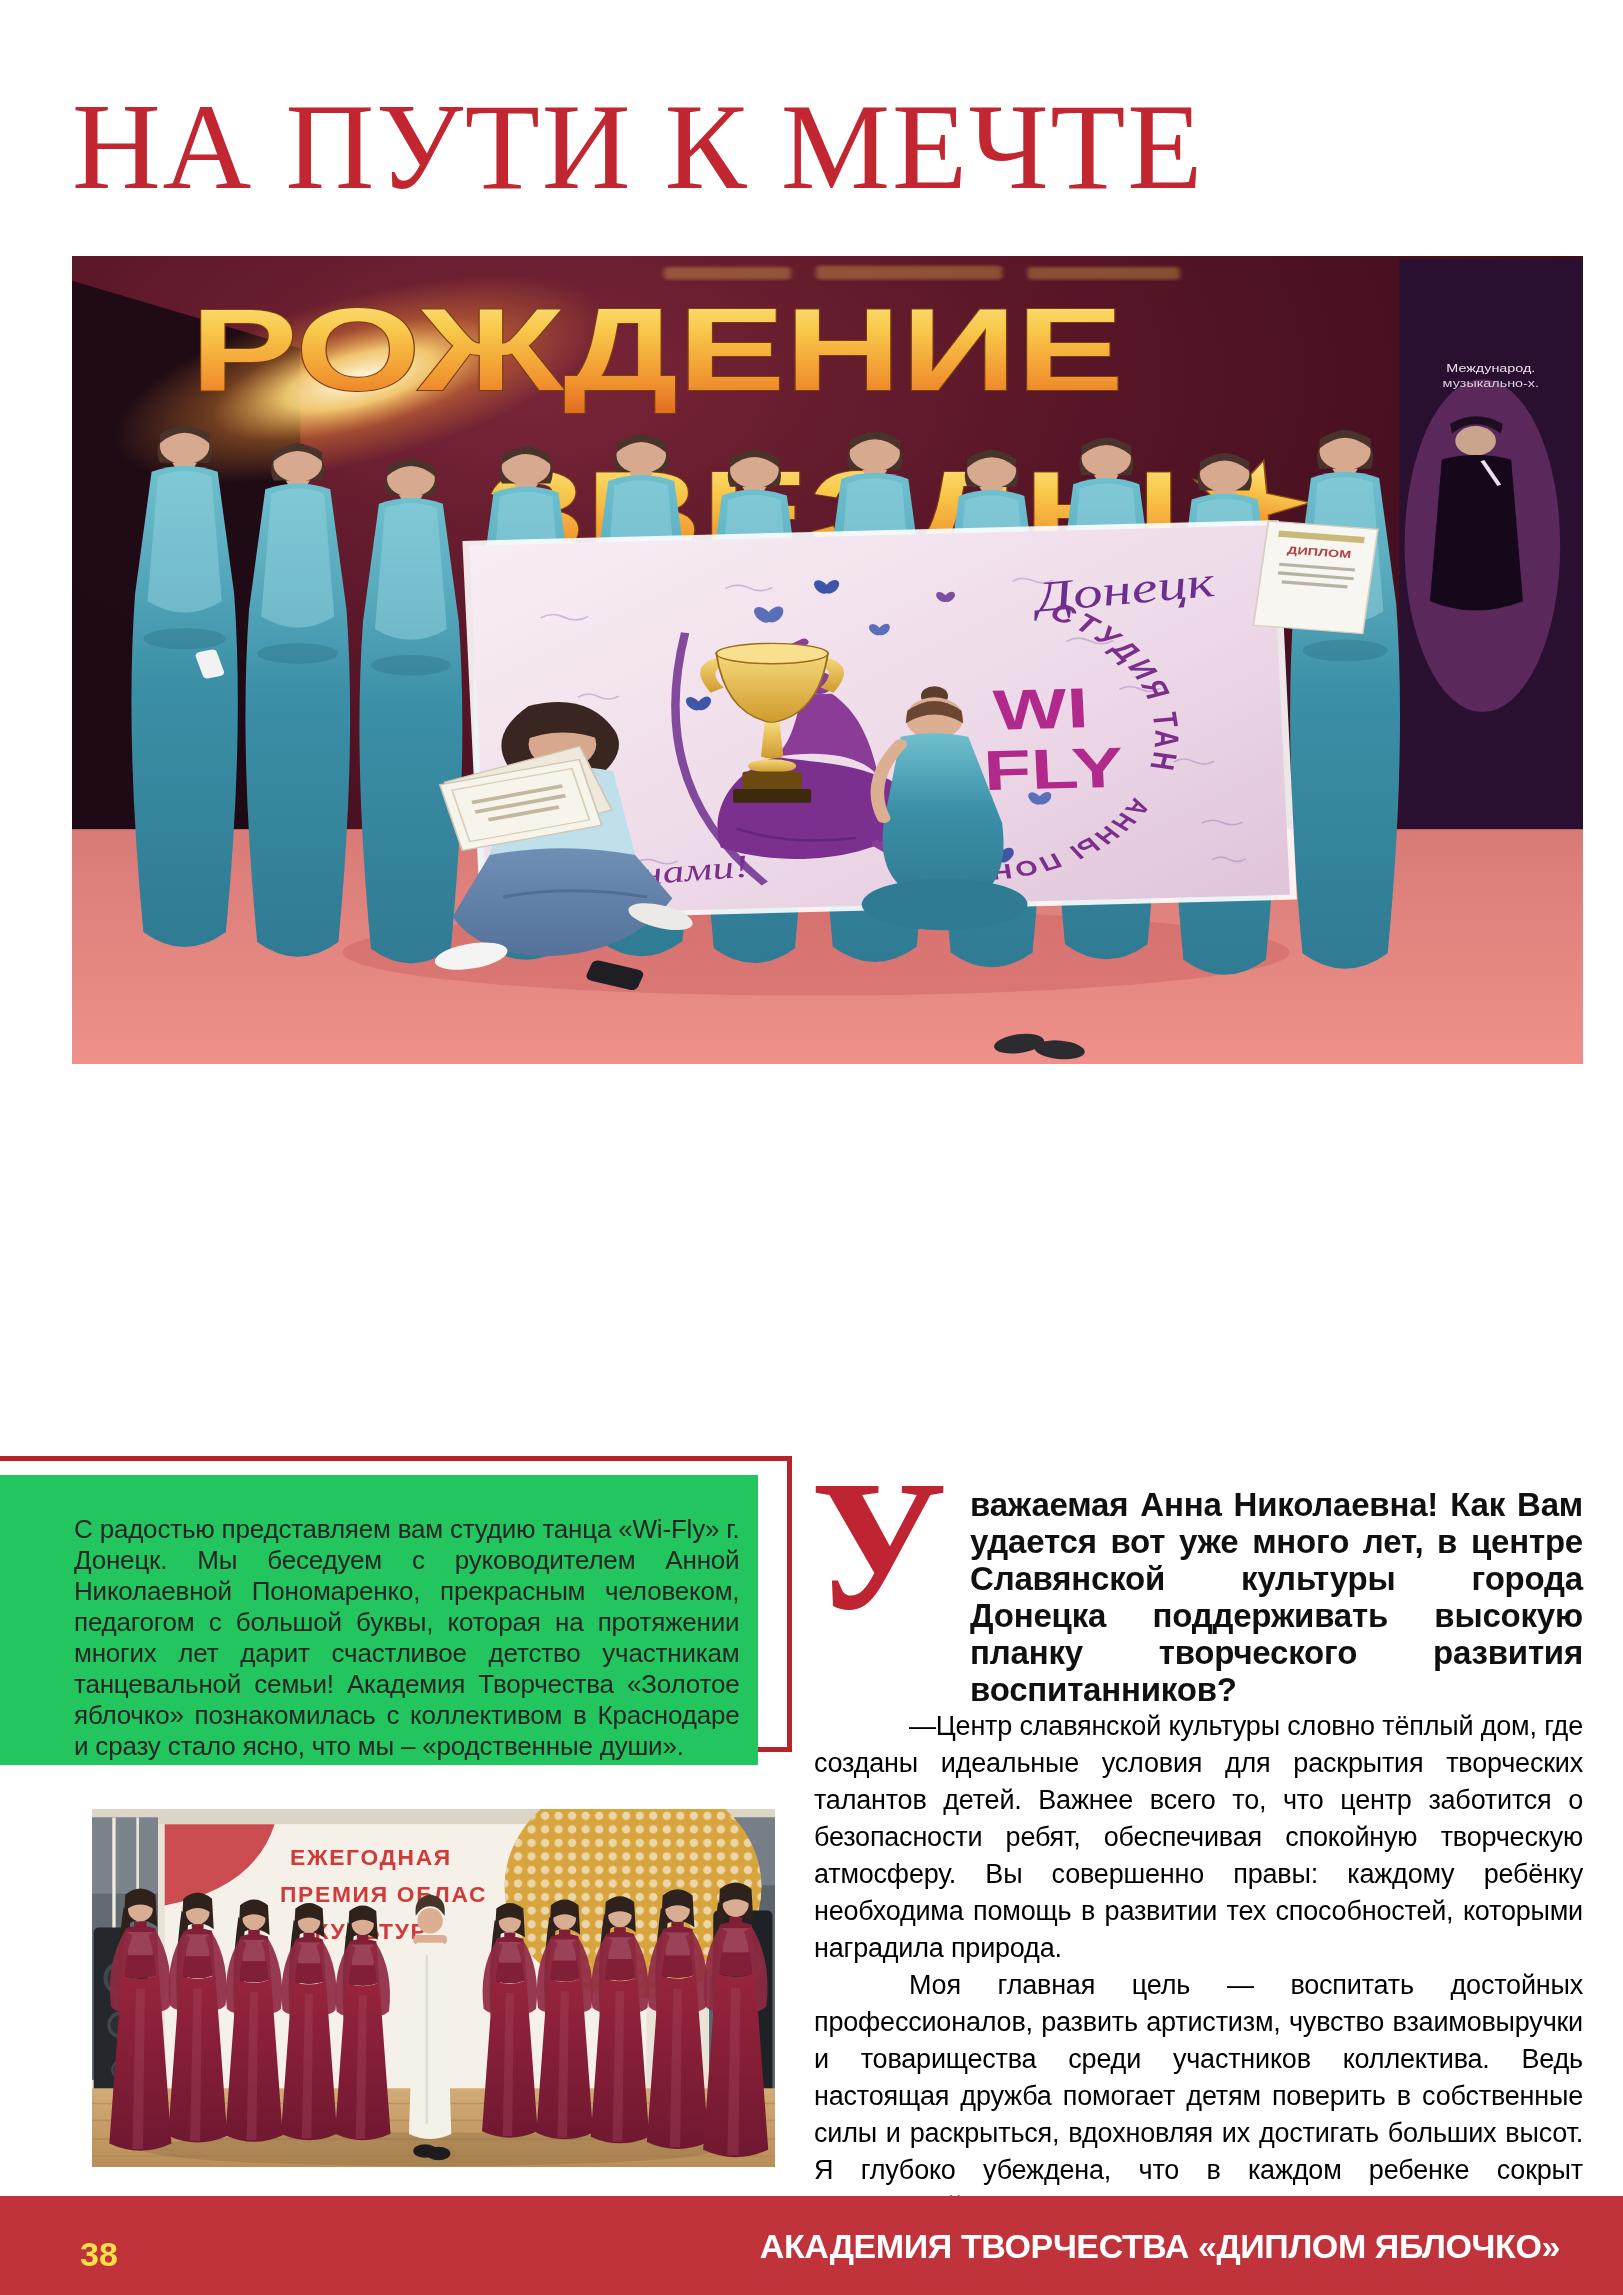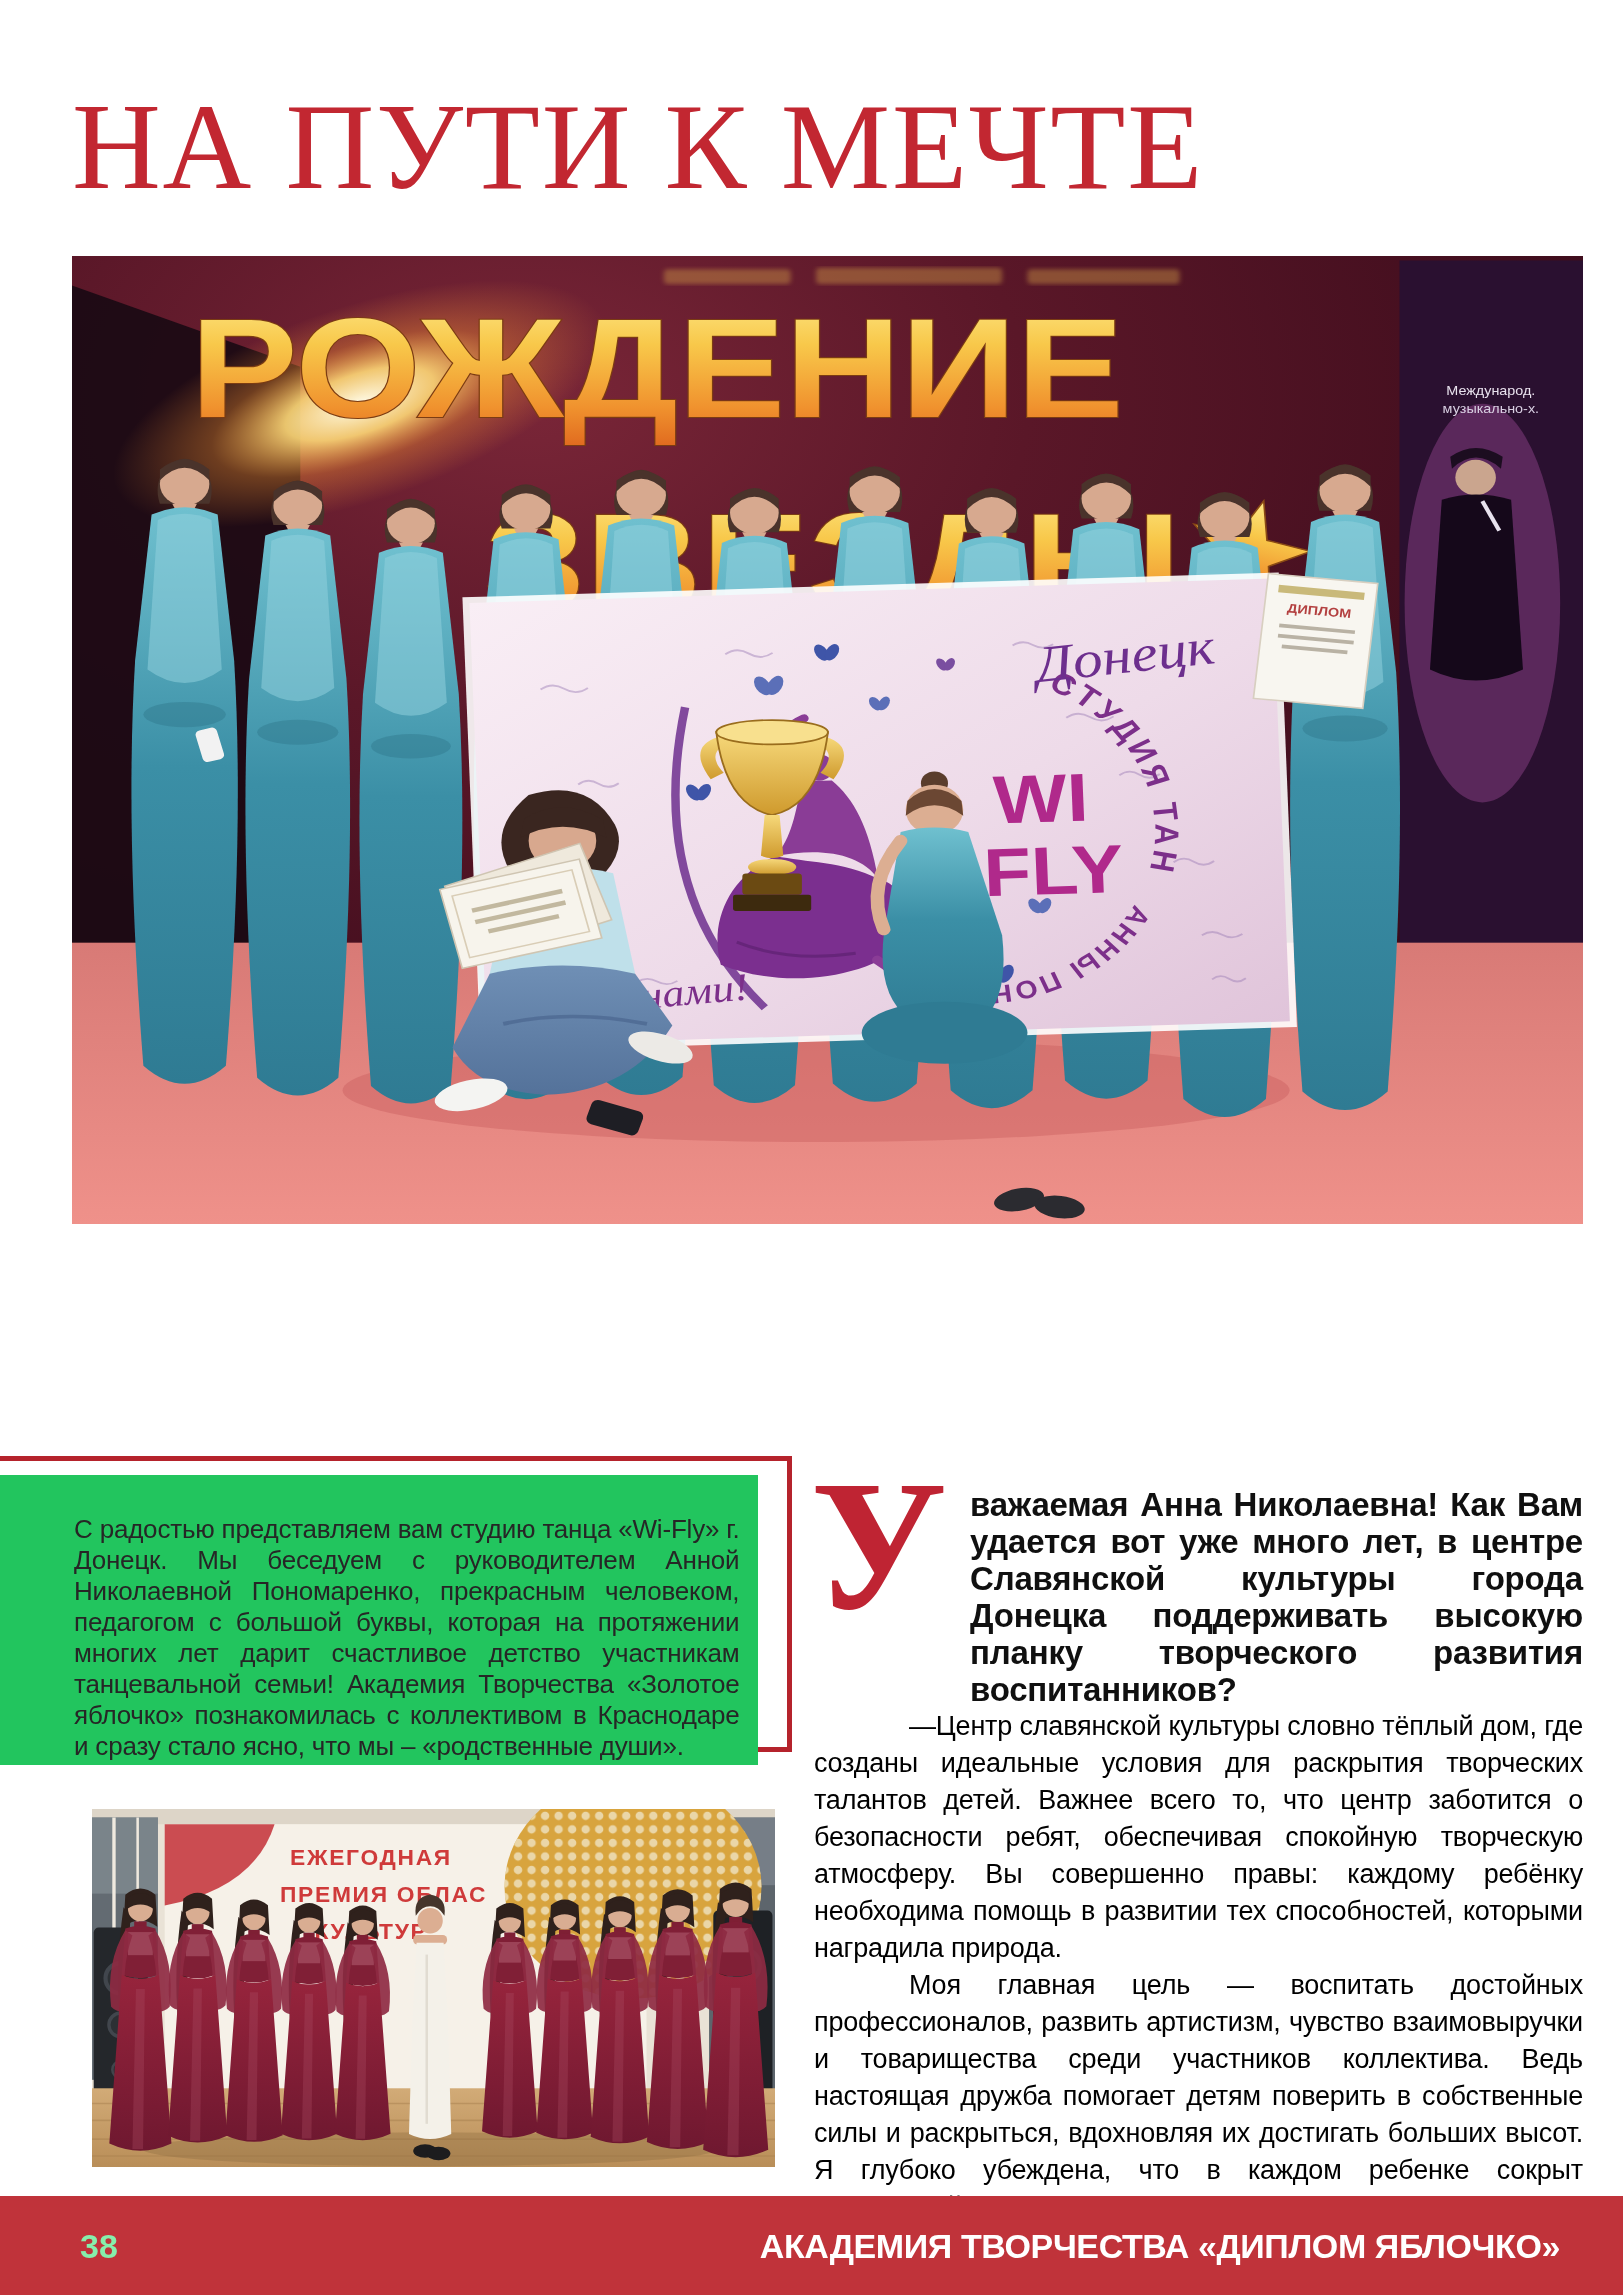--- a/index.html
+++ b/index.html
@@ -8,21 +8,21 @@
 
   
   #page-title{
     position:absolute;left:72px;top:85px;margin:0;
     font-family:"Liberation Serif",serif;font-weight:normal;
     font-size:123px;line-height:1;letter-spacing:1.7px;white-space:nowrap;
     color:#c22731;
   }
 
   
-  .main-photo{position:absolute;left:72px;top:256px;width:1511px;height:968px;overflow:hidden;background:#42101f;}
+  .main-photo{position:absolute;left:72px;top:256px;width:1511px;height:808px;overflow:hidden;background:#42101f;}
   .main-photo svg{display:block;width:100%;height:100%;}
 
   .photo-caption{
     position:absolute;left:761px;top:1382px;width:822px;
     text-align:right;font-style:italic;font-size:25px;line-height:30px;color:#141414;
   }
 
   
   .red-frame{
     position:absolute;left:-25px;top:1456px;width:817px;height:296px;
@@ -54,22 +54,22 @@
     text-align:justify;color:#101010;letter-spacing:-0.2px;
   }
   .answer{
     margin:0;font-size:27px;line-height:37px;text-align:justify;
     text-indent:95px;letter-spacing:-0.2px;color:#000000;
   }
 
   
   .footer-bar{position:absolute;left:0;top:2196px;width:1623px;height:100px;background:#c0333a;}
   .footer-bar .page-num{
-    position:absolute;left:80px;top:0;height:72px;line-height:100px;
-    color:#86efac;font-weight:bold;font-size:34px;
+    position:absolute;left:80px;top:8px;height:72px;line-height:100px;
+    color:#fde047;font-weight:bold;font-size:34px;
   }
   .footer-bar .mag-title{
     position:absolute;right:63px;top:0;height:100px;line-height:100px;
     color:#fff;font-weight:bold;font-size:34px;letter-spacing:-0.4px;white-space:nowrap;
   }
 </style>
 </head>
 <body>
 
 <div id="page">

